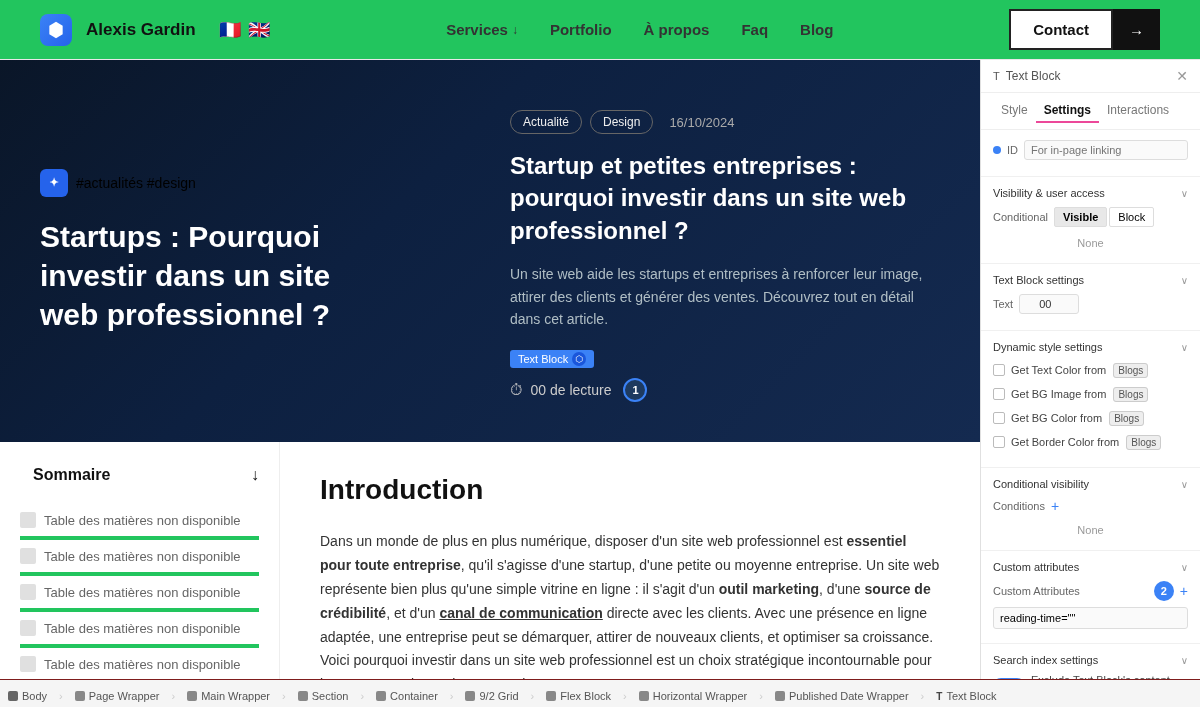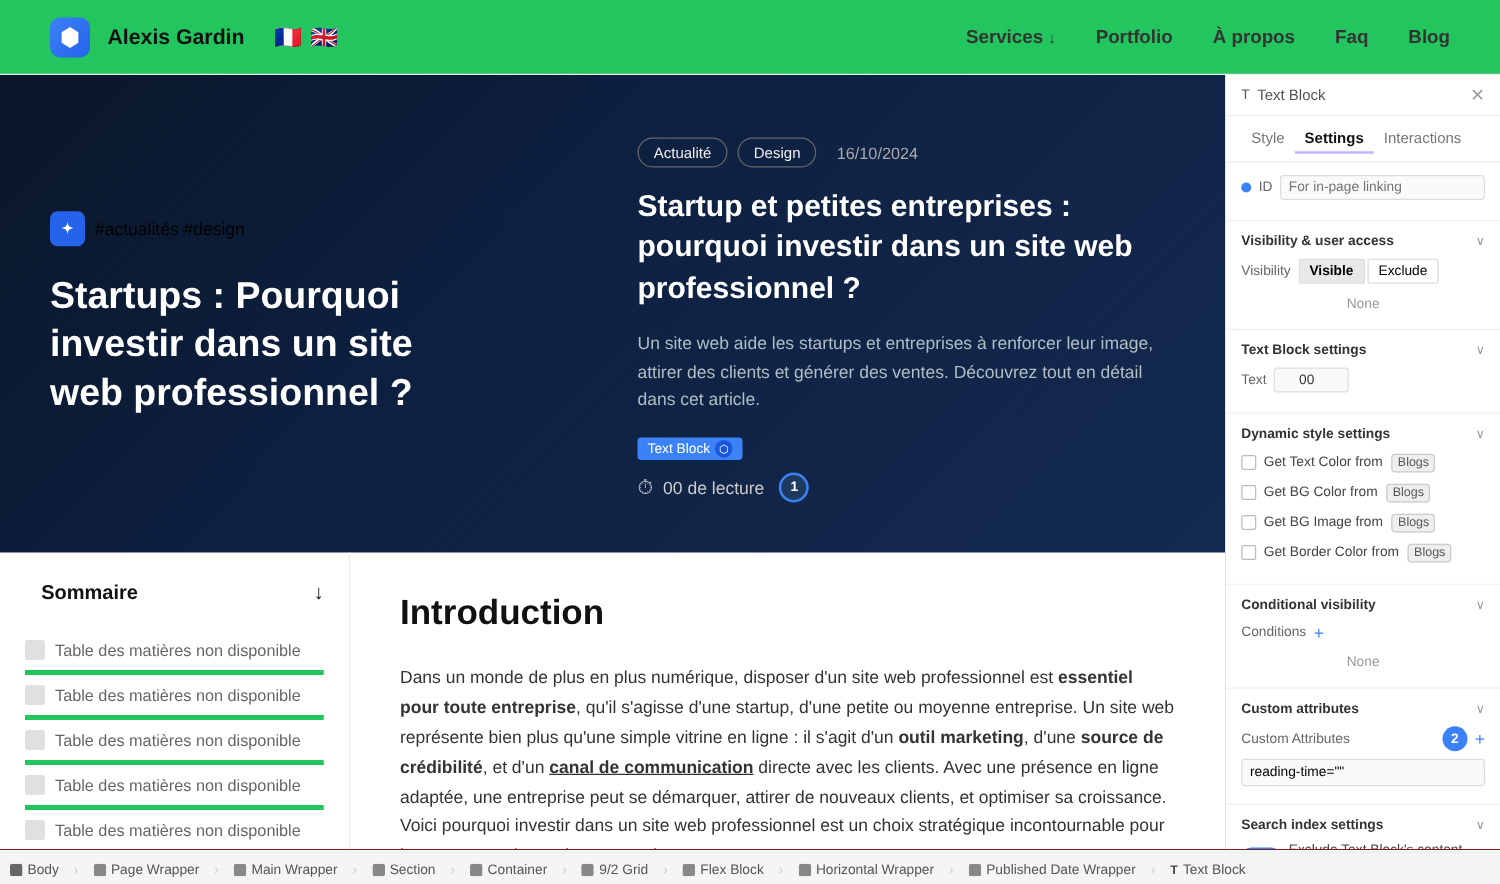--- a/index.html
+++ b/index.html
@@ -63,24 +63,24 @@
     .bottom-bar-item { display: flex; align-items: center; gap: 4px; white-space: nowrap; }
     .bottom-bar-sep { color: #ccc; }
 
     
     .right-panel { width: 220px; min-width: 220px; background: #fff; border-left: 1px solid #e0e0e0; display: flex; flex-direction: column; font-size: 12px; overflow-y: auto; }
     .panel-header { display: flex; align-items: center; justify-content: space-between; padding: 8px 12px; border-bottom: 1px solid #eee; }
     .panel-title { font-size: 12px; color: #555; font-weight: 500; }
     .panel-close { color: #999; cursor: pointer; font-size: 14px; }
     .panel-tabs { display: flex; gap: 0; padding: 6px 12px; border-bottom: 1px solid #eee; }
     .panel-tab { font-size: 12px; color: #777; padding: 4px 8px; cursor: pointer; border-bottom: 2px solid transparent; }
-    .panel-tab.active { color: #111; font-weight: 600; border-bottom: 2px solid #c4b5fd; }
+    .panel-tab.active { color: #111; font-weight: 600; border-bottom: 2px solid #ec4899; }
     .panel-section { padding: 10px 12px; border-bottom: 1px solid #f0f0f0; }
     .panel-section-header { display: flex; align-items: center; justify-content: space-between; margin-bottom: 8px; }
-    .panel-section-title { font-size: 11px; font-weight: 700; color: #333; }
+    .panel-section-title { font-size: 11px; font-weight: 400; color: #333; }
     .panel-section-arrow { color: #999; font-size: 10px; }
     .panel-row { display: flex; align-items: center; gap: 6px; margin-bottom: 6px; }
     .panel-label { font-size: 11px; color: #666; }
     .panel-dot { width: 8px; height: 8px; border-radius: 50%; background: #3b82f6; }
     .panel-input { border: 1px solid #ddd; border-radius: 3px; padding: 3px 6px; font-size: 11px; color: #333; width: 100%; background: #fafafa; }
     .panel-vis-btns { display: flex; gap: 2px; }
     .vis-btn { padding: 3px 8px; border: 1px solid #ddd; background: #fff; font-size: 11px; cursor: pointer; border-radius: 2px; }
     .vis-btn.active { background: #e8e8e8; font-weight: 600; }
     .panel-none { font-size: 11px; color: #999; text-align: center; padding: 4px; }
     .panel-cb-row { display: flex; align-items: center; gap: 6px; margin-bottom: 6px; padding: 3px 0; }
@@ -121,20 +121,24 @@
     <a class="nav-link" href="#">
         <span>À propos</span>
       </a>
     <a class="nav-link" href="#">
         <span>Faq</span>
       </a>
     <a class="nav-link" href="#">
         <span>Blog</span>
       </a>
   </div>
+  <div class="nav-contact">
+    <button class="btn-contact">Contact</button>
+    <button class="btn-arrow">→</button>
+  </div>
 </nav>
 
 <div class="page-body">
 
   <div class="content-area">
 
     <div class="hero">
       <div class="hero-left">
         <div class="hero-tag">
           <div class="hero-tag-icon">
@@ -232,24 +236,24 @@
         <input class="panel-input" type="text" placeholder="For in-page linking" style="flex: 1 1 0%;">
       </div>
     </div>
 
     <div class="panel-section">
       <div class="panel-section-header">
         <span class="panel-section-title">Visibility &amp; user access</span>
         <span class="panel-section-arrow">∨</span>
       </div>
       <div class="panel-row">
-        <span class="panel-label">Visibility</span>
+        <span class="panel-label">Conditional</span>
         <div class="panel-vis-btns">
           <button class="vis-btn active">Visible</button>
-          <button class="vis-btn">Exclude</button>
+          <button class="vis-btn">Block</button>
         </div>
       </div>
       <div class="panel-none">None</div>
     </div>
 
     <div class="panel-section">
       <div class="panel-section-header">
         <span class="panel-section-title">Text Block settings</span>
         <span class="panel-section-arrow">∨</span>
       </div>
@@ -267,28 +271,28 @@
       <div class="panel-cb-row">
         <div class="panel-cb"></div>
         <span class="panel-cb-label">
           <span>Get Text Color from</span>
           <span class="blogs-tag">Blogs</span>
         </span>
       </div>
       <div class="panel-cb-row">
         <div class="panel-cb"></div>
         <span class="panel-cb-label">
-          <span>Get BG Color from</span>
+          <span>Get BG Image from</span>
           <span class="blogs-tag">Blogs</span>
         </span>
       </div>
       <div class="panel-cb-row">
         <div class="panel-cb"></div>
         <span class="panel-cb-label">
-          <span>Get BG Image from</span>
+          <span>Get BG Color from</span>
           <span class="blogs-tag">Blogs</span>
         </span>
       </div>
       <div class="panel-cb-row">
         <div class="panel-cb"></div>
         <span class="panel-cb-label">
           <span>Get Border Color from</span>
           <span class="blogs-tag">Blogs</span>
         </span>
       </div>

